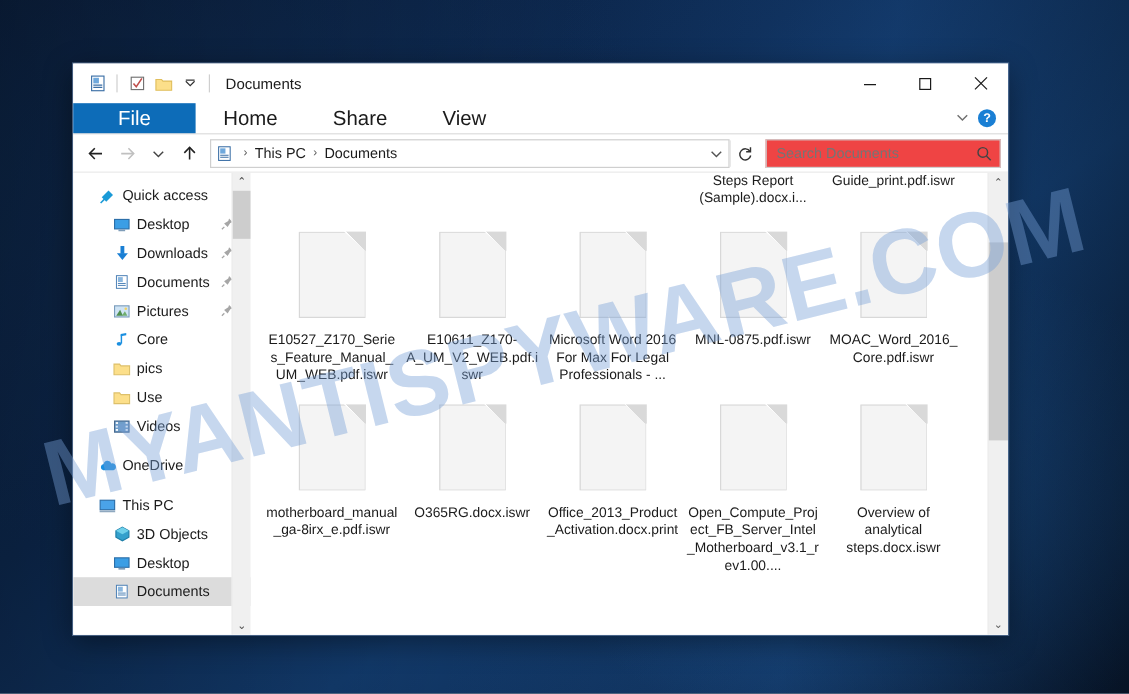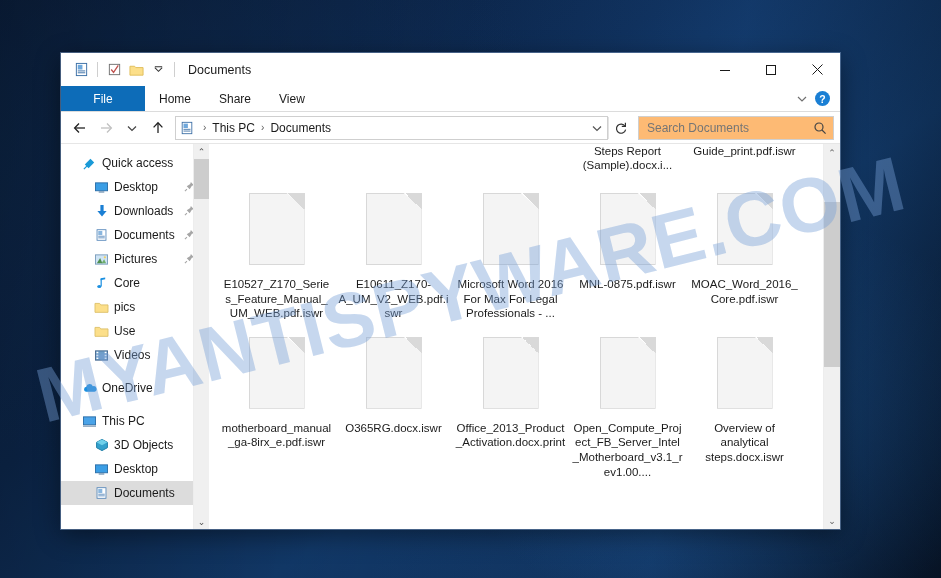--- a/index.html
+++ b/index.html
@@ -35,37 +35,37 @@
   .qat{display:flex;align-items:center;padding-left:9px;gap:0px;height:100%;}
   .qat-ico{width:22px;height:22px;display:flex;align-items:center;justify-content:center;}
   .sep{width:1px;height:15px;background:#cfcfcf;margin:0 5px;}
   .title-text{font-size:12.5px;color:#1a1a1a;margin-left:8px;}
   .wincontrols{position:absolute;right:0;top:0;height:33px;display:flex;}
   .wc{width:46px;height:33px;display:flex;align-items:center;justify-content:center;}
   .wc svg{display:block;}
 
   
   .ribbon{height:25px;display:flex;align-items:stretch;background:#fff;border-bottom:1px solid #dcdcdc;position:relative;flex:0 0 auto;}
-  .tab{display:flex;align-items:center;justify-content:center;font-size:12px;color:#1b1b1b;padding:0 14px;height:25px;}
+  .tab{display:flex;align-items:center;justify-content:center;font-size:17px;color:#1b1b1b;padding:0 23px;height:25px;}
   .tab.file{background:#0d6cb8;color:#fff;min-width:56px;}
   .ribbon-right{position:absolute;right:4px;top:0;height:25px;display:flex;align-items:center;gap:7px;padding-right:6px;}
   .help-btn{width:15px;height:15px;border-radius:50%;background:#1a7fd4;color:#fff;font-size:10.5px;
             display:flex;align-items:center;justify-content:center;font-weight:bold;}
 
   
   .addressrow{height:31px;display:flex;align-items:center;background:#fff;padding:0 6px;gap:0;flex:0 0 auto;border-bottom:1px solid #e6e6e6;}
   .navbtn{width:26px;height:26px;display:flex;align-items:center;justify-content:center;}
   .addrbox{flex:1 1 auto;height:22px;border:1px solid #cfcfcf;background:#fff;display:flex;align-items:center;margin-left:4px;}
   .addr-ico{width:22px;display:flex;align-items:center;justify-content:center;}
   .crumb{font-size:12px;color:#1b1b1b;padding:0 1px;}
   .chev{color:#5a5a5a;font-size:10px;padding:0 5px;}
   .addr-right{margin-left:auto;display:flex;align-items:center;}
   .addr-drop{width:20px;display:flex;align-items:center;justify-content:center;}
   .refresh{width:24px;height:22px;display:flex;align-items:center;justify-content:center;border-left:1px solid #e3e3e3;}
-  .searchbox{width:194px;height:22px;border:1px solid #cfcfcf;background:#fdba74;display:flex;align-items:center;margin-left:5px;}
+  .searchbox{width:194px;height:22px;border:1px solid #cfcfcf;background:#ef4444;display:flex;align-items:center;margin-left:5px;}
   .searchbox input{border:0;outline:0;font-size:12px;color:#1b1b1b;background:transparent;width:158px;padding-left:8px;
                    font-family:"Liberation Sans","DejaVu Sans",sans-serif;}
   .search-ico{width:26px;display:flex;align-items:center;justify-content:center;}
 
   
   .wbody{flex:1 1 auto;display:flex;min-height:0;position:relative;}
 
   
   .navpane{width:148px;flex:0 0 148px;background:#fff;position:relative;overflow:hidden;}
   .navlist{padding-top:7px;}

